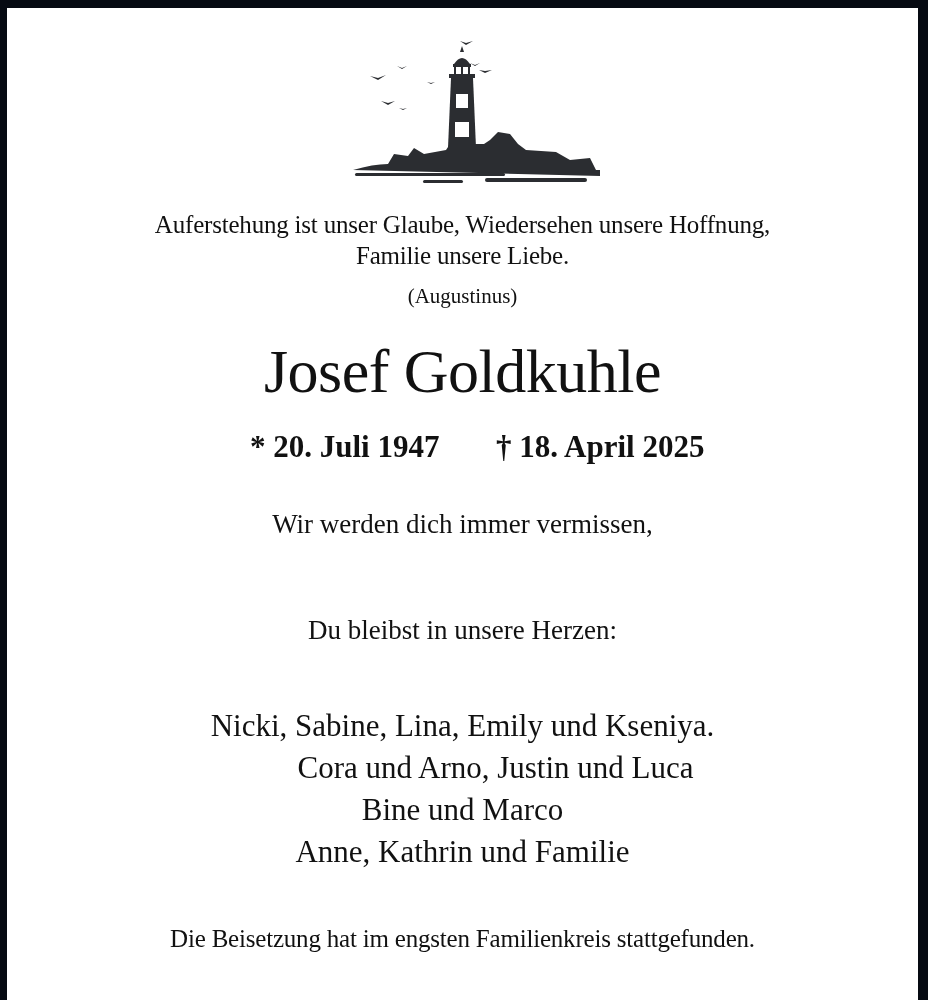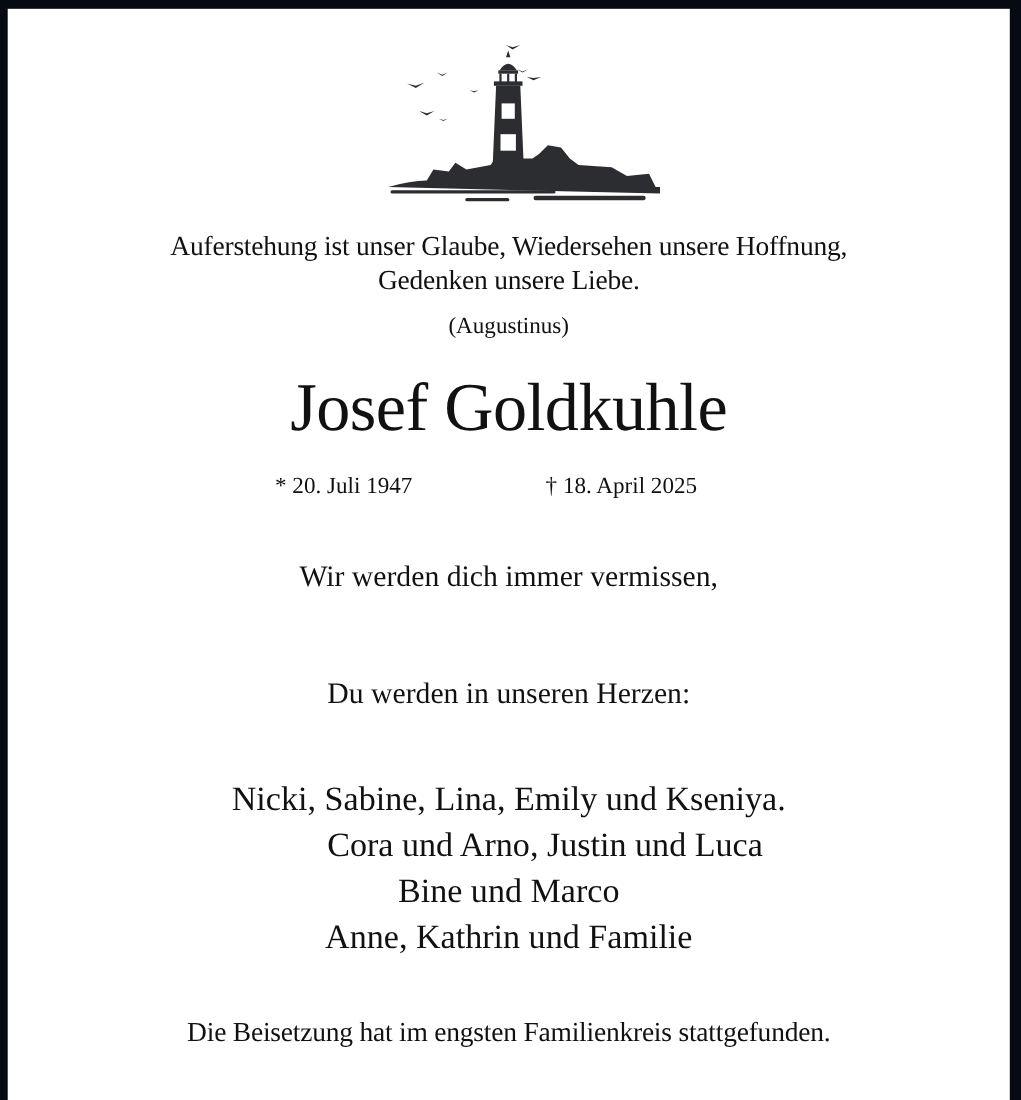--- a/index.html
+++ b/index.html
@@ -24,21 +24,21 @@
     white-space: nowrap;
   }
   .logo {
     position: absolute;
     left: 328px; top: 22px;
     width: 270px; height: 160px;
   }
   .quote { font-size: 25px; letter-spacing: -0.2px; }
   .author { font-size: 21px; }
   .name { font-size: 62px; letter-spacing: -0.5px; }
-  .dates { font-size: 21px; }
+  .dates { font-size: 31px; font-weight: bold; }
   .dates span { position: absolute; }
   .msg { font-size: 27px; }
   .family { font-size: 31px; }
   .closing { font-size: 25px; letter-spacing: -0.2px; }
   .paw { display: inline-block; width: 26px; height: 24px; vertical-align: -1px; margin-left: 4px; }
 </style>
 </head>
 <body>
 
 <div class="card">
@@ -70,32 +70,32 @@
       <rect x="150" y="148" width="102" height="4" rx="2"></rect>
       <rect x="175" y="140" width="80" height="3" rx="1.5"></rect>
     </g>
     <g fill="#ffffff">
       <rect x="121" y="64" width="12" height="14"></rect>
       <rect x="120" y="92" width="14" height="15"></rect>
     </g>
   </svg>
 
   <div class="line quote" style="top:203px;">Auferstehung ist unser Glaube, Wiedersehen unsere Hoffnung,</div>
-  <div class="line quote" style="top:234px;">Gedenken unsere Liebe.</div>
+  <div class="line quote" style="top:234px;">Familie unsere Liebe.</div>
   <div class="line author" style="top:276px;">(Augustinus)</div>
 
   <div class="line name" style="top:328px;">Josef Goldkuhle</div>
 
   <div class="line dates" style="top:421px; height:32px;">
     <span style="left:243px;">* 20. Juli 1947</span>
     <span style="left:489px;">† 18. April 2025</span>
   </div>
 
   <div class="line msg" style="top:501px;">Wir werden dich immer vermissen,</div>
-  <div class="line msg" style="top:607px;">Du werden in unseren Herzen:</div>
+  <div class="line msg" style="top:607px;">Du bleibst in unsere Herzen:</div>
 
   <div class="line family" style="top:700px;">Nicki, Sabine, Lina, Emily und Kseniya.</div>
   <div class="line family" style="top:742px;padding-left:33px;">Cora und Arno, Justin und Luca</div>
   <div class="line family" style="top:784px;">Bine und Marco</div>
   <div class="line family" style="top:826px;">Anne, Kathrin und Familie</div>
 
   <div class="line closing" style="top:917px;">Die Beisetzung hat im engsten Familienkreis stattgefunden.</div>
 </div>
 
 </body></html>

